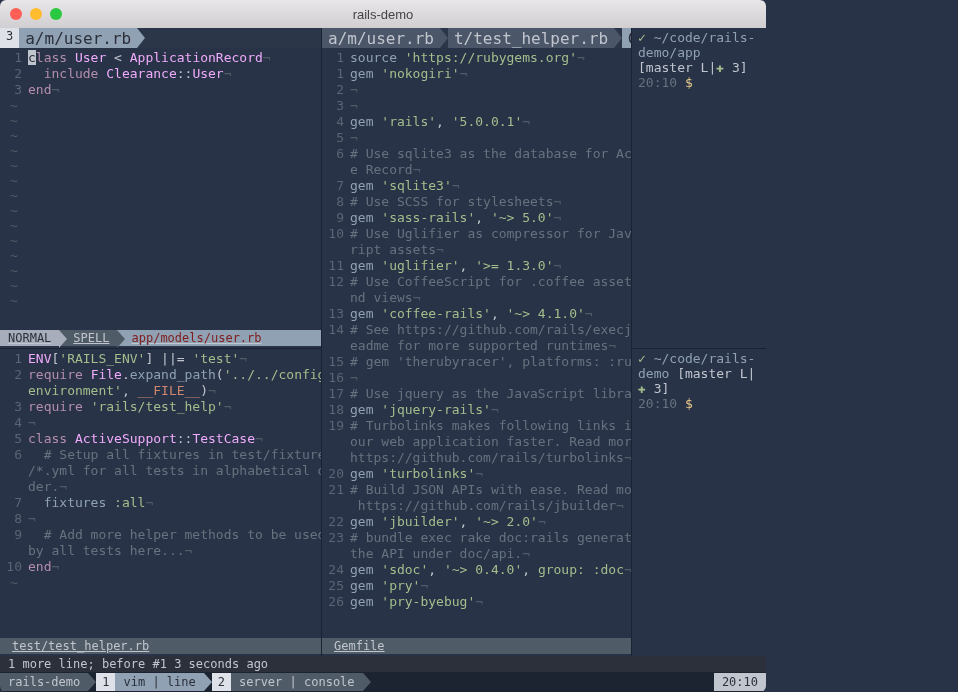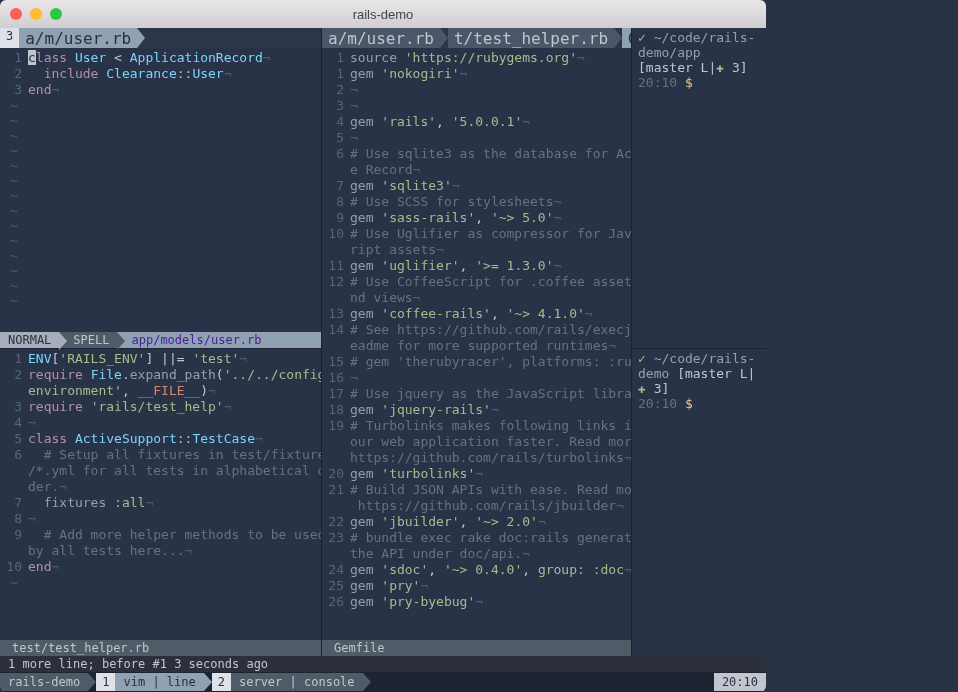--- a/index.html
+++ b/index.html
@@ -23,34 +23,34 @@
 .tab::after { content:''; position:absolute; right:-8px; top:0; border-top:10px solid transparent; border-bottom:10px solid transparent; border-left:8px solid #4b5668; }
 .tab.active { background: #8fa1b3; color: #2b303b; }
 .tab.active::after { border-left-color: #8fa1b3; }
 .tabnum { background: #dfe1e8; color: #2b303b; padding: 1px 6px; font-size: 12px; }
 .editor { flex: 1; overflow: hidden; background: #283347; padding-top: 2px; }
 .line { display: flex; white-space: pre; line-height: 16px; }
 .gutter { width: 28px; text-align: right; color: #5a6474; padding-right: 6px; flex-shrink: 0; }
 .code { flex: 1; overflow: hidden; }
 .tilde { color: #4f5b66; padding-left: 10px; }
 .keyword { color: #b48ead; }
-.classn { color: #7dd3fc; }
+.classn { color: #f0abfc; }
 .string { color: #a3be8c; }
 .const { color: #d08770; }
 .fn { color: #8fa1b3; }
 .comment { color: #65737e; }
 .sym { color: #a3be8c; }
 .op { color: #c0c5ce; }
 .cursor { background: #c0c5ce; color: #2b303b; }
 .eol { color: #4f5b66; }
-.statusbar { height: 18px; display: flex; font-size: 12px; align-items: flex-end; }
+.statusbar { height: 18px; display: flex; font-size: 12px; align-items: flex-start; text-decoration: underline; }
 .seg { padding: 1px 8px; position: relative; }
 .seg-normal { background: #a7adba; color: #2b303b; }
 .seg-spell { background: #4f5b66; color: #c0c5ce; }
-.seg-file { background: #8fa1b3; color: #4c1d95; flex:1; }
+.seg-file { background: #8fa1b3; color: #7f1d1d; flex:1; }
 .chev::after { content:''; position:absolute; right:-8px; top:0; border-top:9px solid transparent; border-bottom:9px solid transparent; border-left:8px solid; z-index:1; }
 .seg-normal.chev::after { border-left-color:#a7adba; }
 .seg-spell.chev::after { border-left-color:#4f5b66; }
 .seg-lfile { background:#4f5b66; color:#c0c5ce; padding:1px 12px; flex:1; }
 .infoline { background:#2b303b; color:#c0c5ce; padding:1px 8px; font-size:12px; }
 .terminal { flex:1; padding: 2px 6px; background:#283347; font-size:13px; }
 .prompt-check { color:#a3be8c; }
 .prompt-path { color:#8fa1b3; }
 .prompt-branch { color:#c0c5ce; }
 .prompt-plus { color:#a3be8c; }

